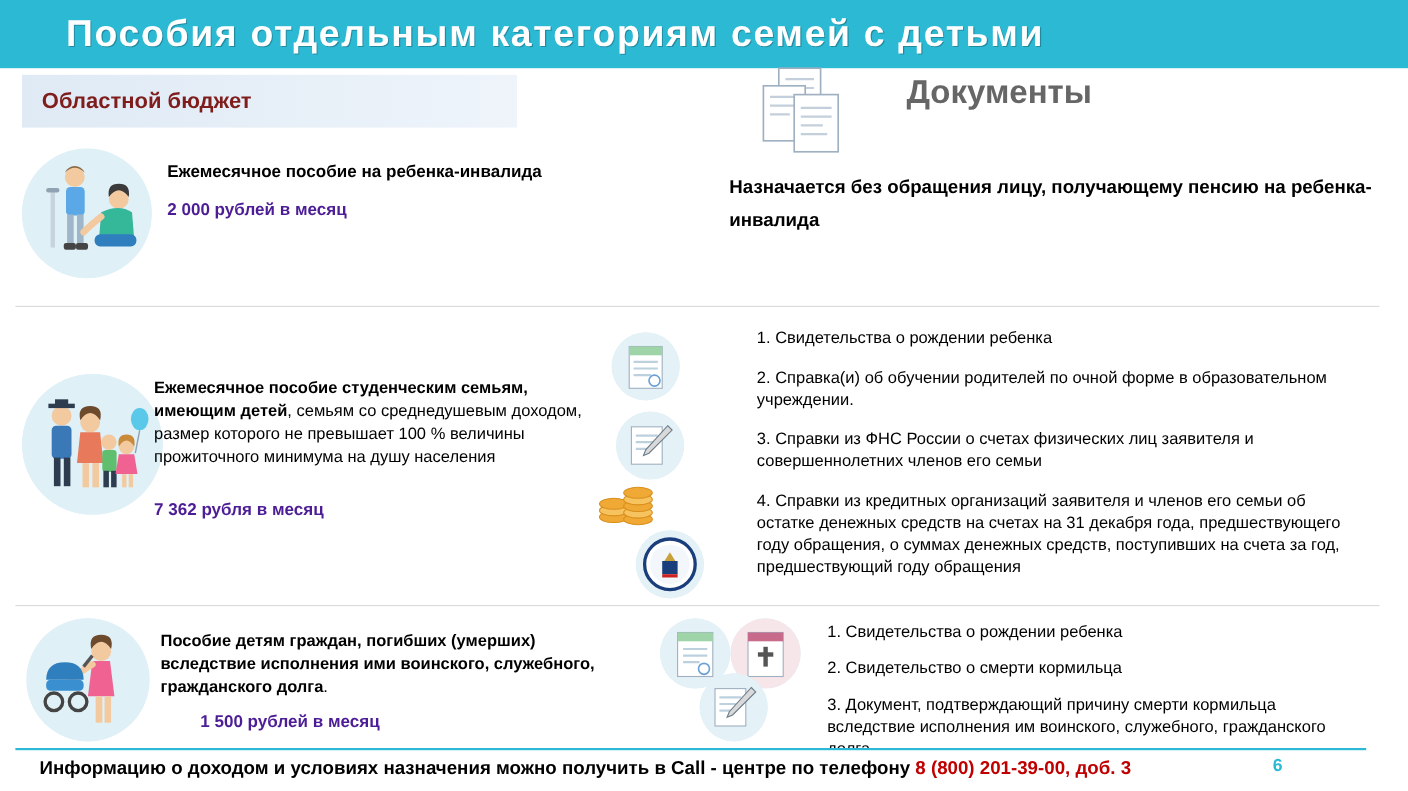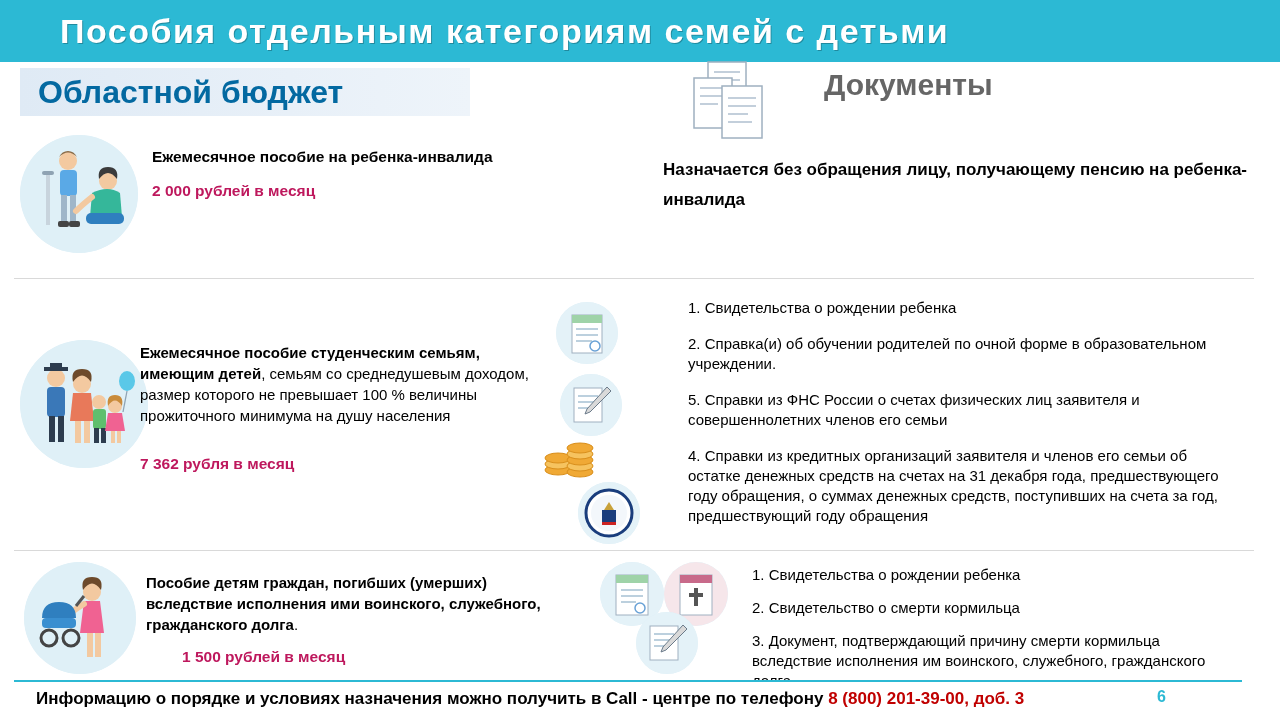--- a/index.html
+++ b/index.html
@@ -52,23 +52,23 @@
     width: 450px;
     height: 48px;
     background: linear-gradient(to right, #dfeaf5, #eef4fa);
   }
   .budget-label {
     position: absolute;
     left: 38px;
     top: 70px;
     height: 44px;
     line-height: 44px;
-    font-size: 32px;
-    font-weight: bold;
-    color: #0369a1;
+    font-size: 20px;
+    font-weight: bold;
+    color: #7f1d1d;
     white-space: nowrap;
   }
 
   
   .docs-title {
     position: absolute;
     left: 812px;
     top: 68px;
     font-size: 30px;
     font-weight: bold;
@@ -101,21 +101,21 @@
     overflow: hidden;
   }
 
   
   .txt {
     position: absolute;
     color: #000000;
   }
   .bold { font-weight: bold; }
   .money {
-    color: #be185d;
+    color: #4c1d95;
     font-weight: bold;
   }
 
   
   .r1-title {
     left: 152px; top: 148px; width: 430px;
     font-size: 15.5px; font-weight: bold;
   }
   .r1-money {
     left: 152px; top: 182px; width: 400px;
@@ -328,21 +328,21 @@
       <circle cx="31" cy="31" r="18" fill="#f3f7fb"></circle>
       <path d="M31 20 l5 8 h-10 z" fill="#c8a13a"></path>
       <rect x="24" y="28" width="14" height="12" fill="#1a3d7c"></rect>
       <rect x="24" y="40" width="14" height="3" fill="#cc2222"></rect>
     </svg>
   </div>
 
   <div class="txt r2-list">
     <p>1. Свидетельства о рождении ребенка</p>
     <p>2. Справка(и) об обучении родителей по очной форме в образовательном учреждении.</p>
-    <p>5. Справки из ФНС России о счетах физических лиц заявителя и совершеннолетних членов его семьи</p>
+    <p>3. Справки из ФНС России о счетах физических лиц заявителя и совершеннолетних членов его семьи</p>
     <p>4. Справки из кредитных организаций заявителя и членов его семьи об остатке денежных средств на счетах на 31 декабря года, предшествующего году обращения, о суммах денежных средств, поступивших на счета за год, предшествующий году обращения</p>
   </div>
 
   <div class="circ" style="left:24px; top:562px; width:112px; height:112px;">
     <svg width="112" height="112" viewBox="0 0 112 112">
       <circle cx="56" cy="56" r="56" fill="#dff0f7"></circle>
 
       <circle cx="68" cy="30" r="9" fill="#f3c9a0"></circle>
       <path d="M59 28 q9 -13 18 0 q3 -13 -9 -13 q-12 0 -9 13" fill="#6d4a2b"></path>
       <path d="M60 39 h16 l4 32 h-24 z" fill="#f06292"></path>
@@ -394,17 +394,17 @@
   </div>
 
   <div class="txt r3-list">
     <p>1. Свидетельства о рождении ребенка</p>
     <p>2. Свидетельство о смерти кормильца</p>
     <p>3. Документ, подтверждающий причину смерти кормильца вследствие исполнения им воинского, служебного, гражданского долга</p>
   </div>
 
   <div class="footer-bar"></div>
   <div class="footer-text">
-    <span>Информацию о порядке и условиях назначения можно получить в Call - центре по телефону </span><span class="footer-phone">8 (800) 201-39-00, доб. 3</span>
+    <span>Информацию о доходом и условиях назначения можно получить в Call - центре по телефону </span><span class="footer-phone">8 (800) 201-39-00, доб. 3</span>
   </div>
   <div class="page-num">6</div>
 
 </div>
 
 </body></html>

